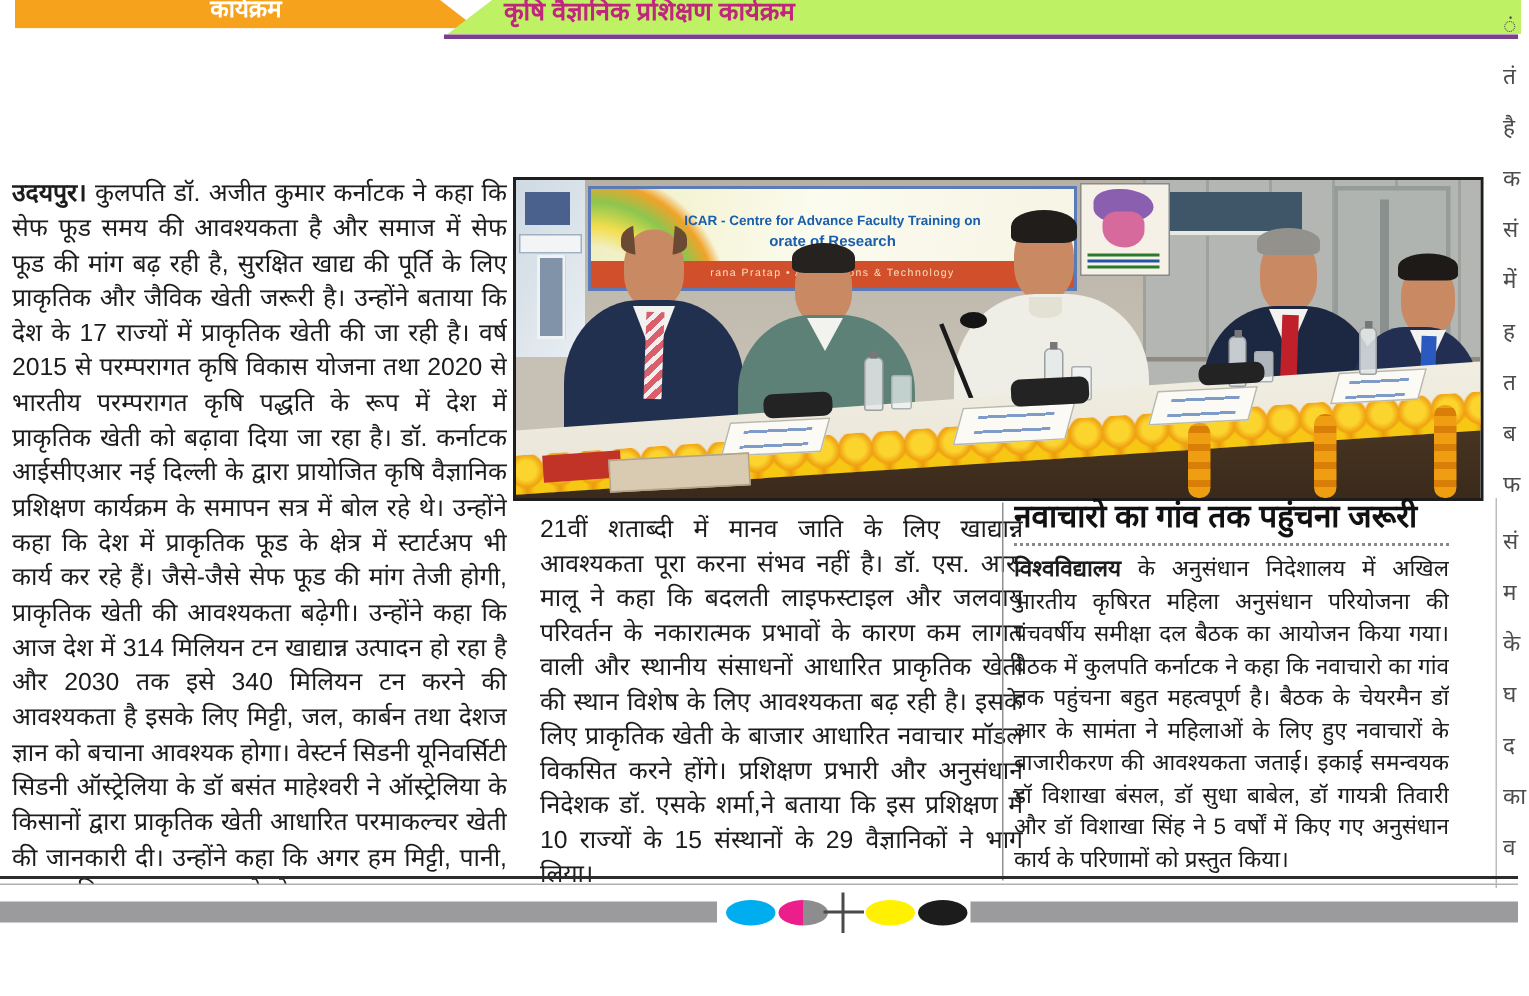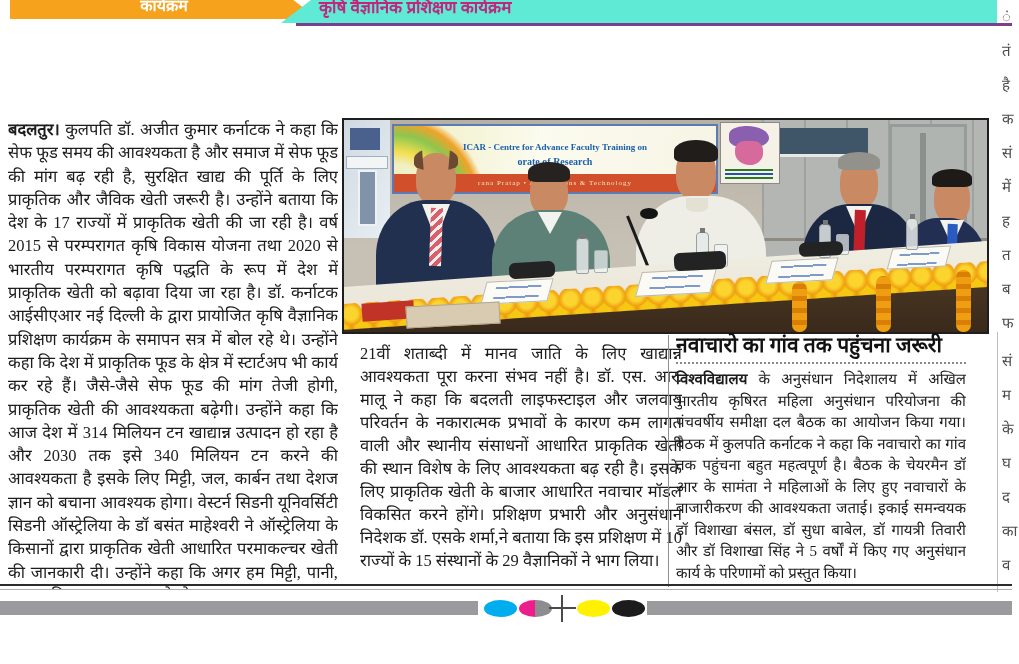--- a/index.html
+++ b/index.html
@@ -1,23 +1,23 @@
 <!DOCTYPE html>
 <html><head>
 <meta charset="utf-8">
 <style>
   html,body{margin:0;padding:0;background:#fff;}
   .page{position:relative;width:1019px;height:664px;background:#fff;overflow:hidden;
-        font-family:Liberation Serif, serif;color:#1c1c1c;}
+        font-family:Liberation Sans, sans-serif;color:#1c1c1c;}
 
   
   .tab-orange{position:absolute;left:10px;top:0;width:308px;height:19px;background:#F6A21D;
               clip-path:polygon(0 0,92% 0,100% 100%,0 100%);overflow:hidden;}
   .tab-orange span{display:block;margin-top:-6px;text-align:center;color:#fff;font-weight:bold;font-size:16px;}
-  .tab-gray{position:absolute;left:281px;top:0;width:716px;height:23px;background:#5eead4;
+  .tab-gray{position:absolute;left:298px;top:0;width:716px;height:23px;background:#bef264;
             clip-path:polygon(30px 0,100% 0,100% 100%,0 100%);overflow:hidden;}
   .tab-gray span{display:block;margin-top:-5px;padding-left:38px;color:#C0267E;font-weight:bold;font-size:17px;}
   .purple-rule{position:absolute;left:296px;top:23px;width:716px;height:3px;background:#7B3F8C;}
 
   
   .headline{position:absolute;left:6px;top:30px;width:1008px;height:82px;margin:0;overflow:hidden;
             font-size:54px;line-height:80px;font-weight:bold;color:#131313;white-space:nowrap;letter-spacing:-1px;}
 
   
   .col{position:absolute;text-align:justify;overflow:hidden;}
@@ -159,21 +159,21 @@
   <div class="tab-orange">
     <span>कार्यक्रम</span>
   </div>
   <div class="tab-gray">
     <span>कृषि वैज्ञानिक प्रशिक्षण कार्यक्रम</span>
   </div>
   <div class="purple-rule"></div>
 
 
   <div class="col col-left">
-    <span class="lead">बदलतुर।</span>
+    <span class="lead">उदयपुर।</span>
     <span>कुलपति डॉ. अजीत कुमार कर्नाटक ने कहा कि सेफ फूड समय की आवश्यकता है और समाज में सेफ फूड की मांग बढ़ रही है, सुरक्षित खाद्य की पूर्ति के लिए प्राकृतिक और जैविक खेती जरूरी है। उन्होंने बताया कि देश के 17 राज्यों में प्राकृतिक खेती की जा रही है। वर्ष 2015 से परम्परागत कृषि विकास योजना तथा 2020 से भारतीय परम्परागत कृषि पद्धति के रूप में देश में प्राकृतिक खेती को बढ़ावा दिया जा रहा है। डॉ. कर्नाटक आईसीएआर नई दिल्ली के द्वारा प्रायोजित कृषि वैज्ञानिक प्रशिक्षण कार्यक्रम के समापन सत्र में बोल रहे थे। उन्होंने कहा कि देश में प्राकृतिक फूड के क्षेत्र में स्टार्टअप भी कार्य कर रहे हैं। जैसे-जैसे सेफ फूड की मांग तेजी होगी, प्राकृतिक खेती की आवश्यकता बढ़ेगी। उन्होंने कहा कि आज देश में 314 मिलियन टन खाद्यान्न उत्पादन हो रहा है और 2030 तक इसे 340 मिलियन टन करने की आवश्यकता है इसके लिए मिट्टी, जल, कार्बन तथा देशज ज्ञान को बचाना आवश्यक होगा। वेस्टर्न सिडनी यूनिवर्सिटी सिडनी ऑस्ट्रेलिया के डॉ बसंत माहेश्वरी ने ऑस्ट्रेलिया के किसानों द्वारा प्राकृतिक खेती आधारित परमाकल्चर खेती की जानकारी दी। उन्होंने कहा कि अगर हम मिट्टी, पानी, हवा आदि का प्रदूषण कर रहे तो</span>
   </div>
 
   <div class="photo">
     <div class="ph wall-right"></div>
     <div class="ph win-band"></div>
     <div class="ph door">
         <i></i>
       </div>
     <div class="ph wall-rail"></div>

